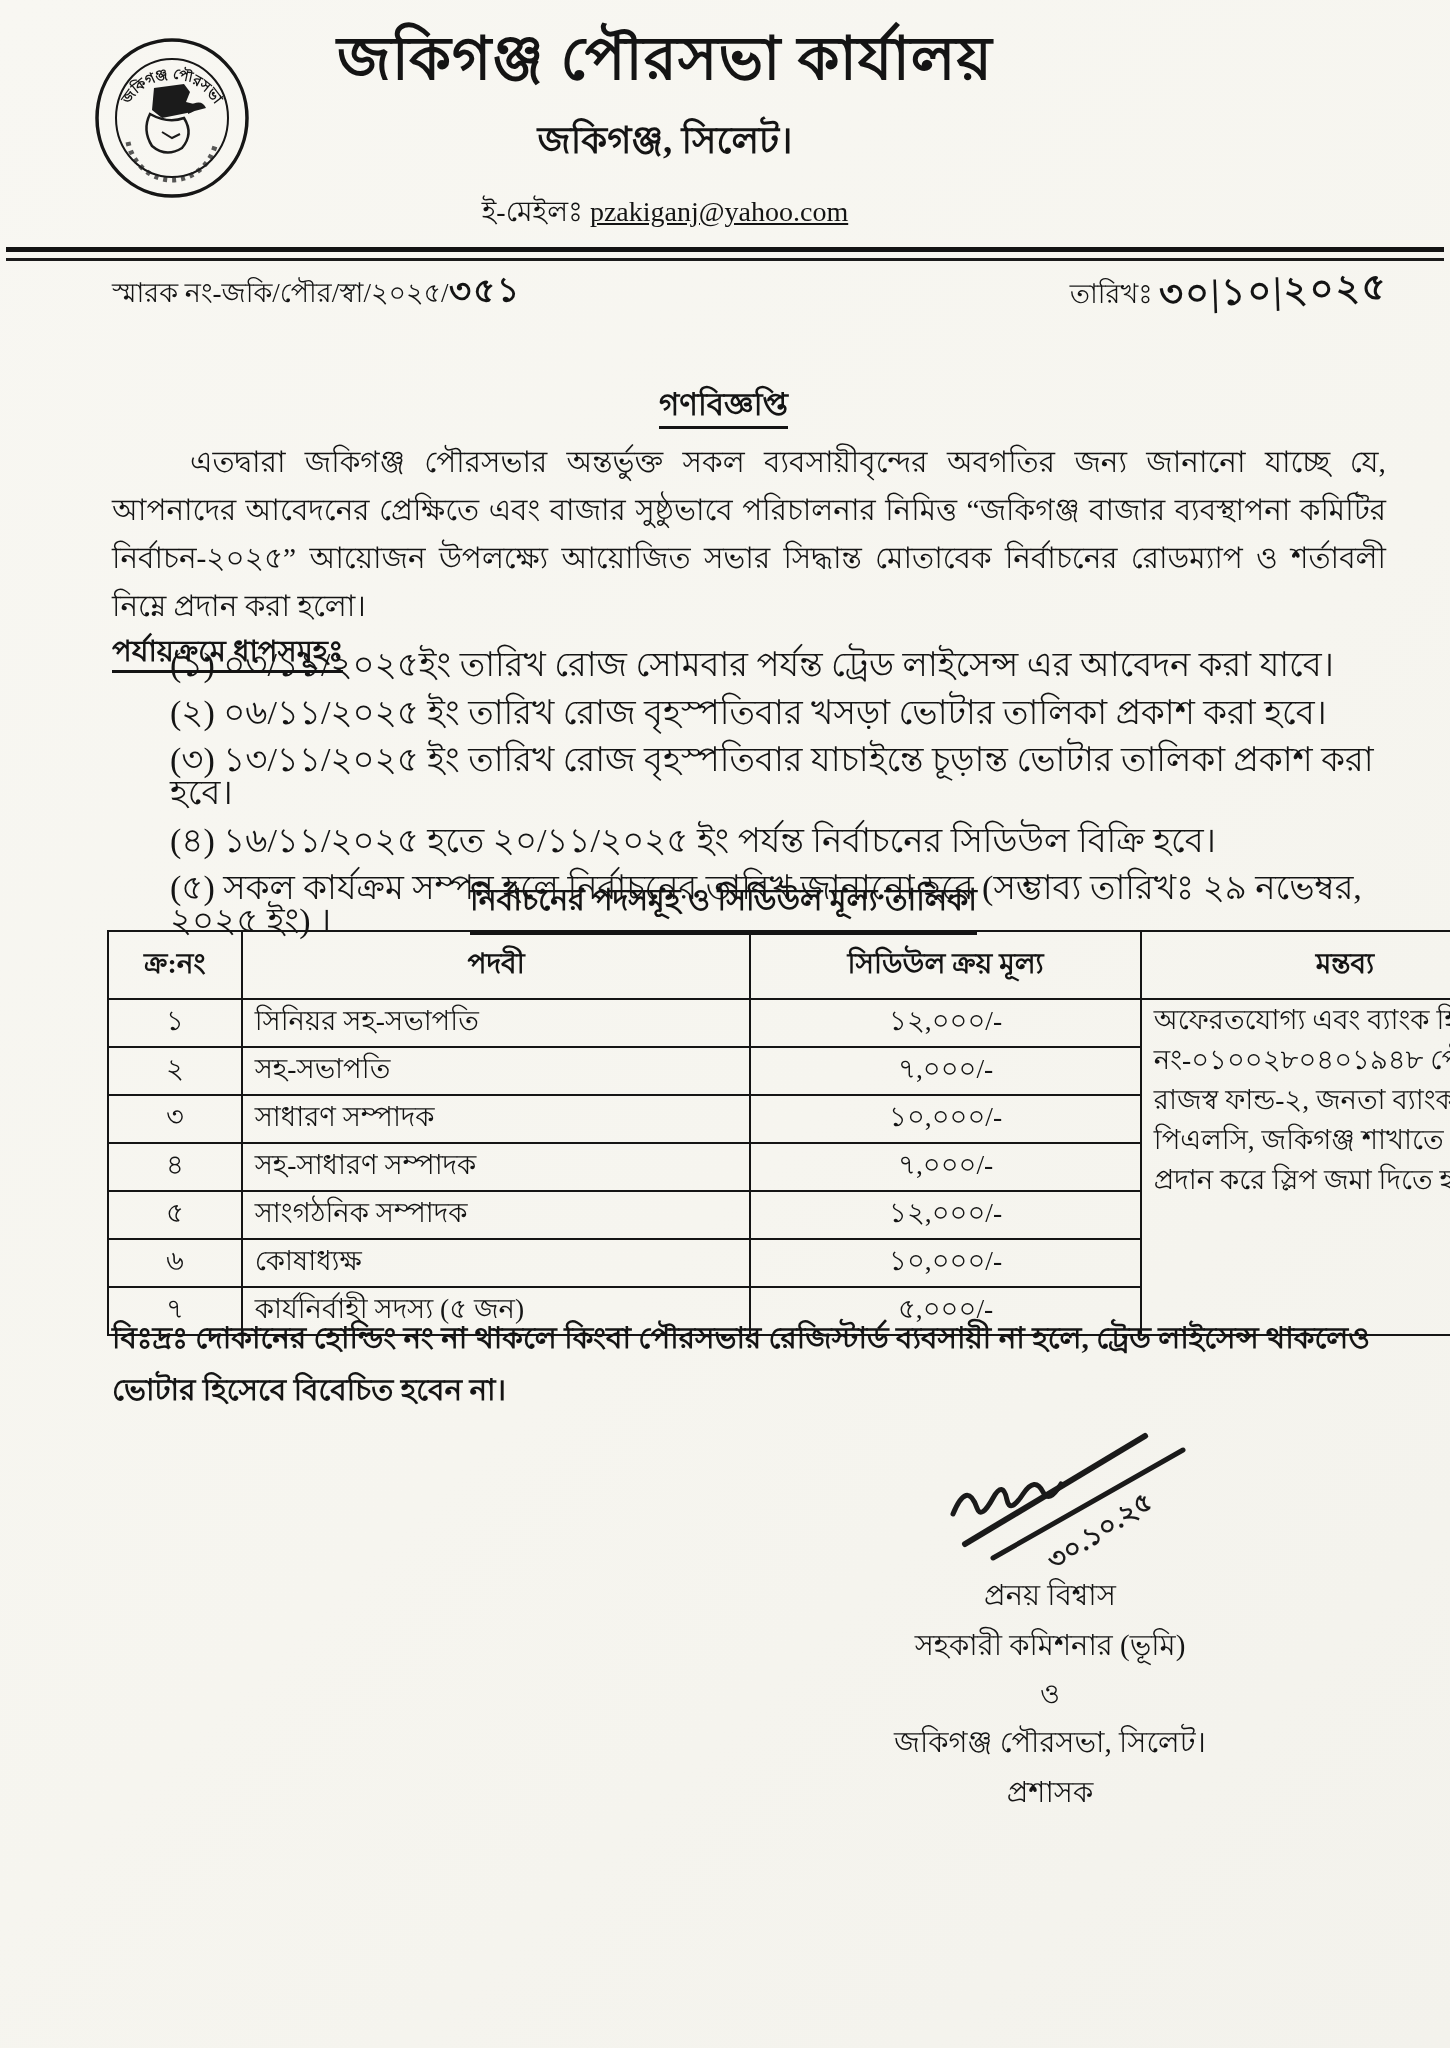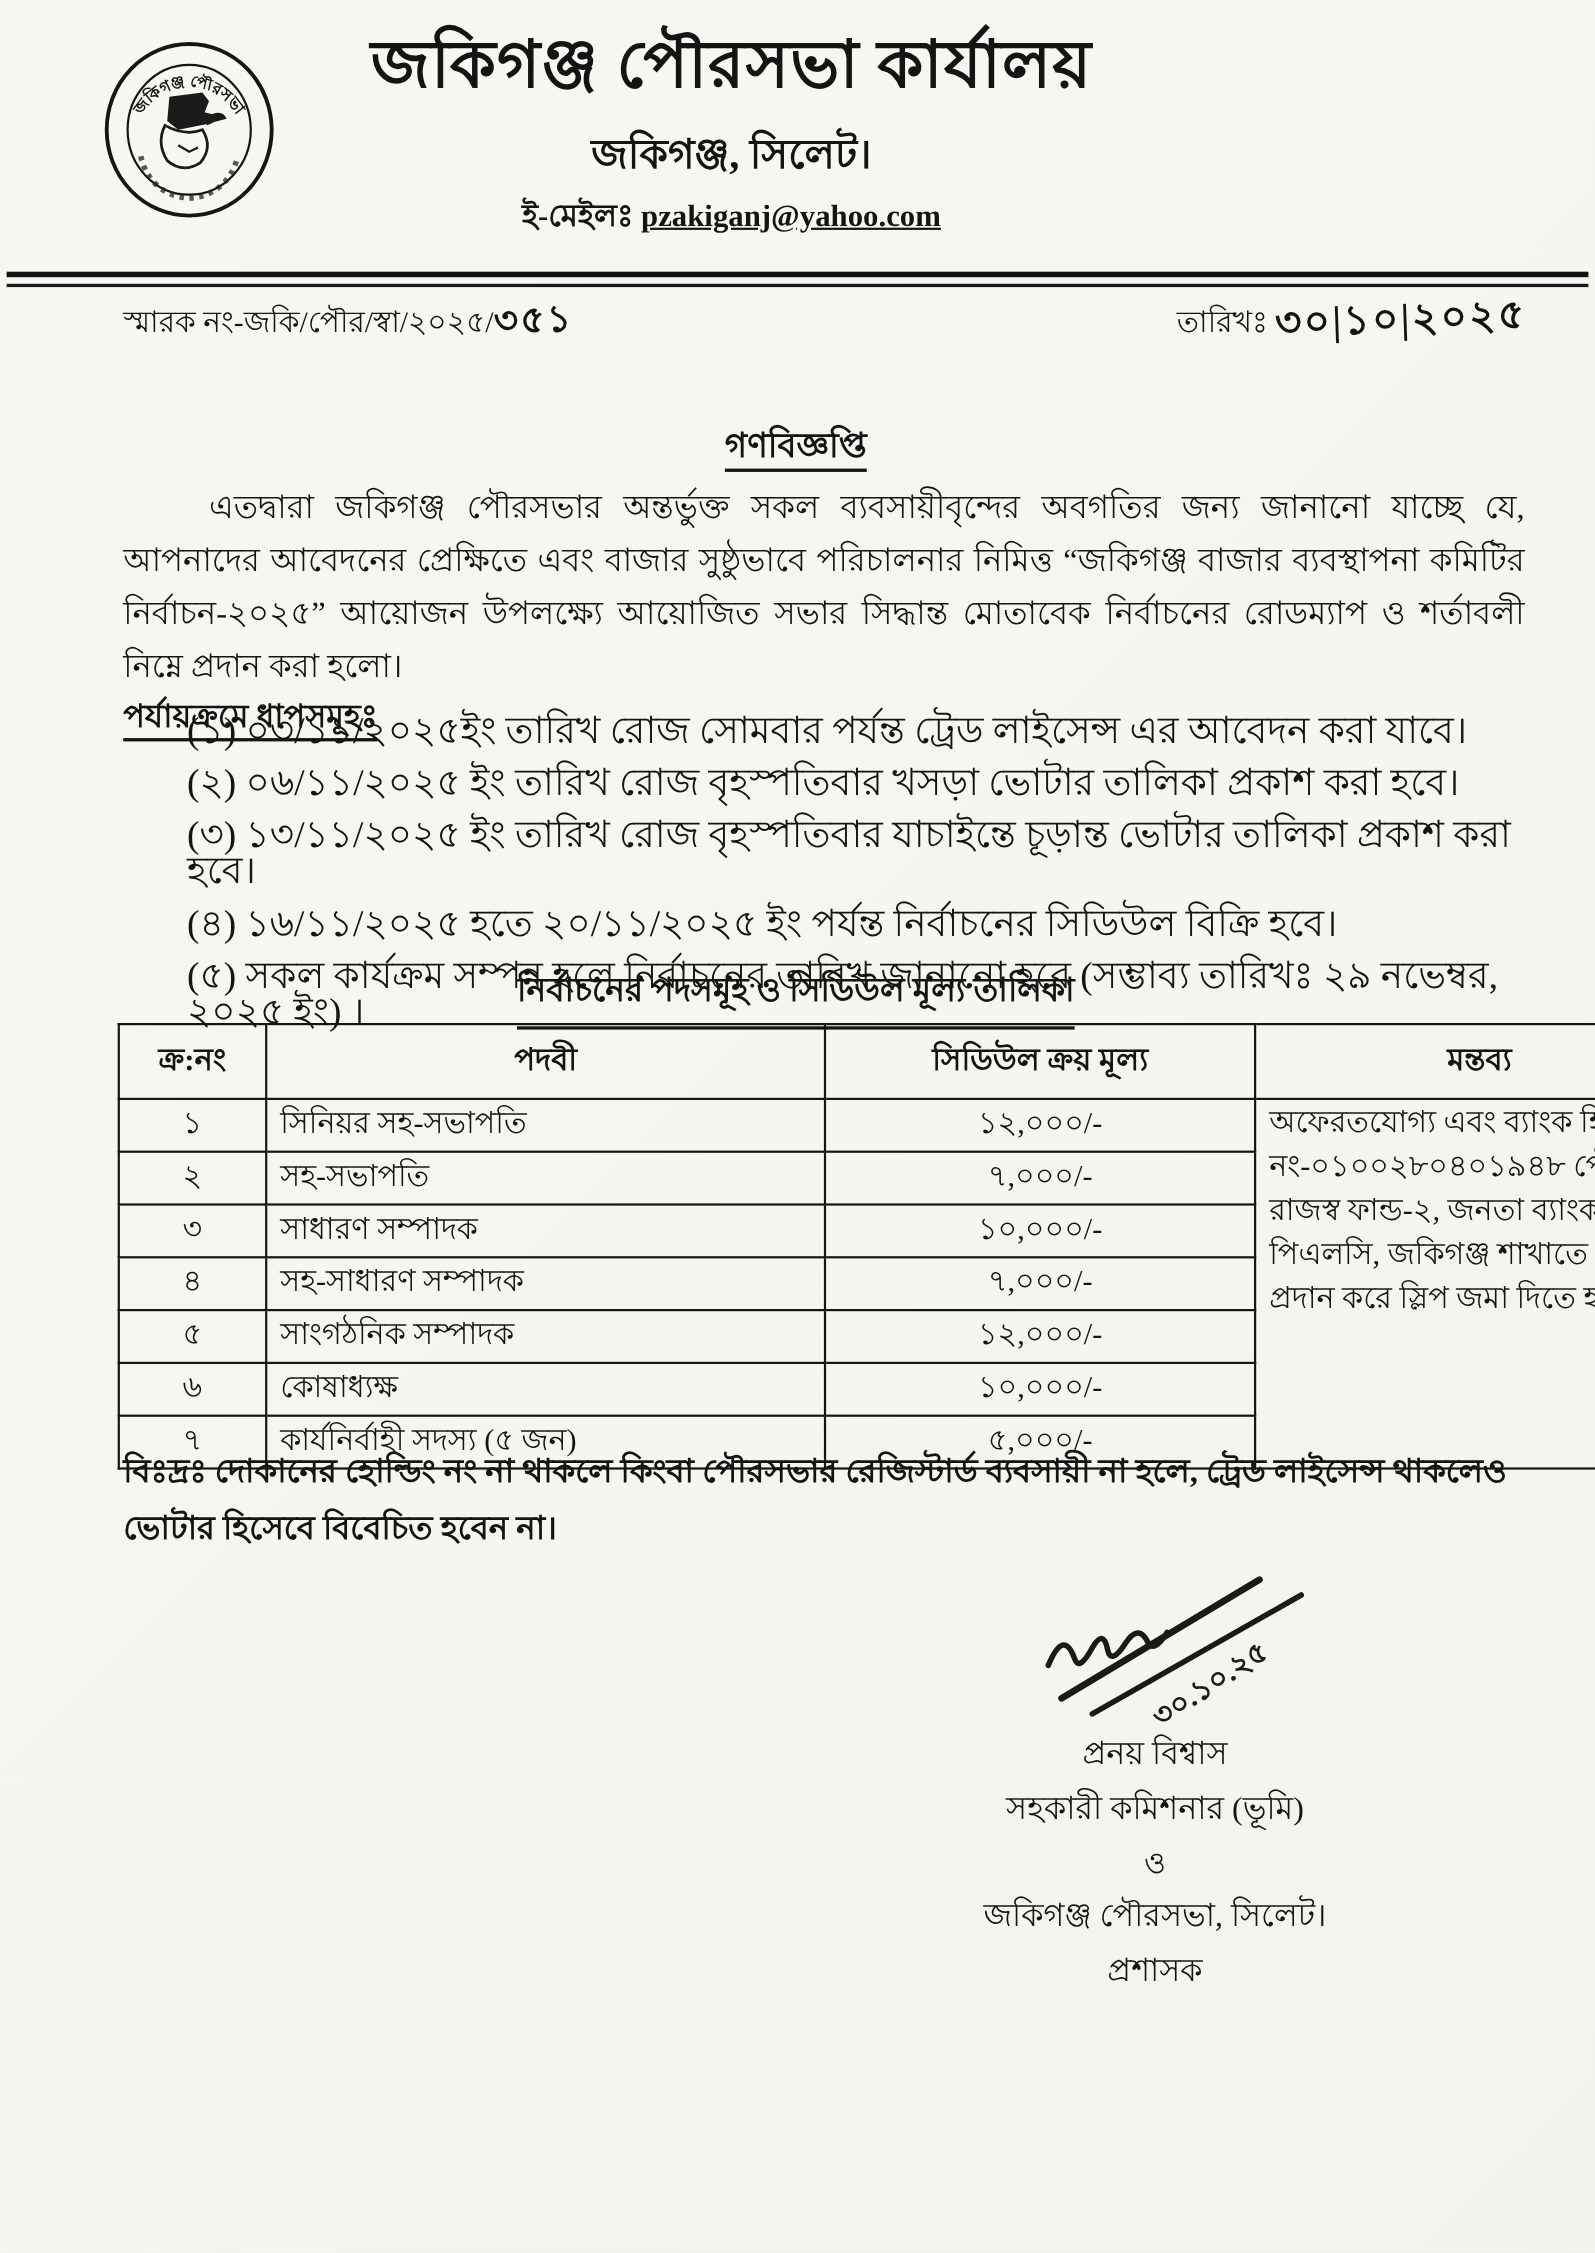--- a/index.html
+++ b/index.html
@@ -14,21 +14,21 @@
     position:relative;
     width:1450px;height:2048px;
     background:linear-gradient(135deg,#f8f7f2 0%,#f6f5ef 55%,#f3f2ec 100%);
     overflow:hidden;
   }
   
   .seal{position:absolute;left:92px;top:36px;width:160px;height:164px;}
   .header-center{position:absolute;left:140px;right:260px;top:22px;text-align:center;}
   .org-name{font-size:60px;font-weight:700;letter-spacing:1px;line-height:1.25;}
   .org-location{font-size:37px;font-weight:700;margin-top:14px;}
-  .email-line{font-size:28px;font-weight:bold;}
+  .email-line{font-size:28px;margin-top:16px;}
   .email-line .addr{text-decoration:underline;font-family:"Liberation Serif",serif;}
   .rule-1{position:absolute;left:6px;right:6px;top:247px;height:5px;background:#131313;}
   .rule-2{position:absolute;left:6px;right:6px;top:258px;height:3px;background:#1b1b1b;}
   
   .memo-row{position:absolute;left:112px;right:62px;top:272px;display:flex;justify-content:space-between;align-items:flex-start;font-size:27px;}
   .handwrit{font-size:37px;font-weight:700;letter-spacing:2px;transform:rotate(-2deg);display:inline-block;line-height:1;}
   .memo-left .handwrit{font-size:34px;}
   .memo-right{white-space:nowrap;}
   
   .notice-title{position:absolute;left:112px;right:115px;top:380px;text-align:center;font-size:31px;font-weight:700;}

